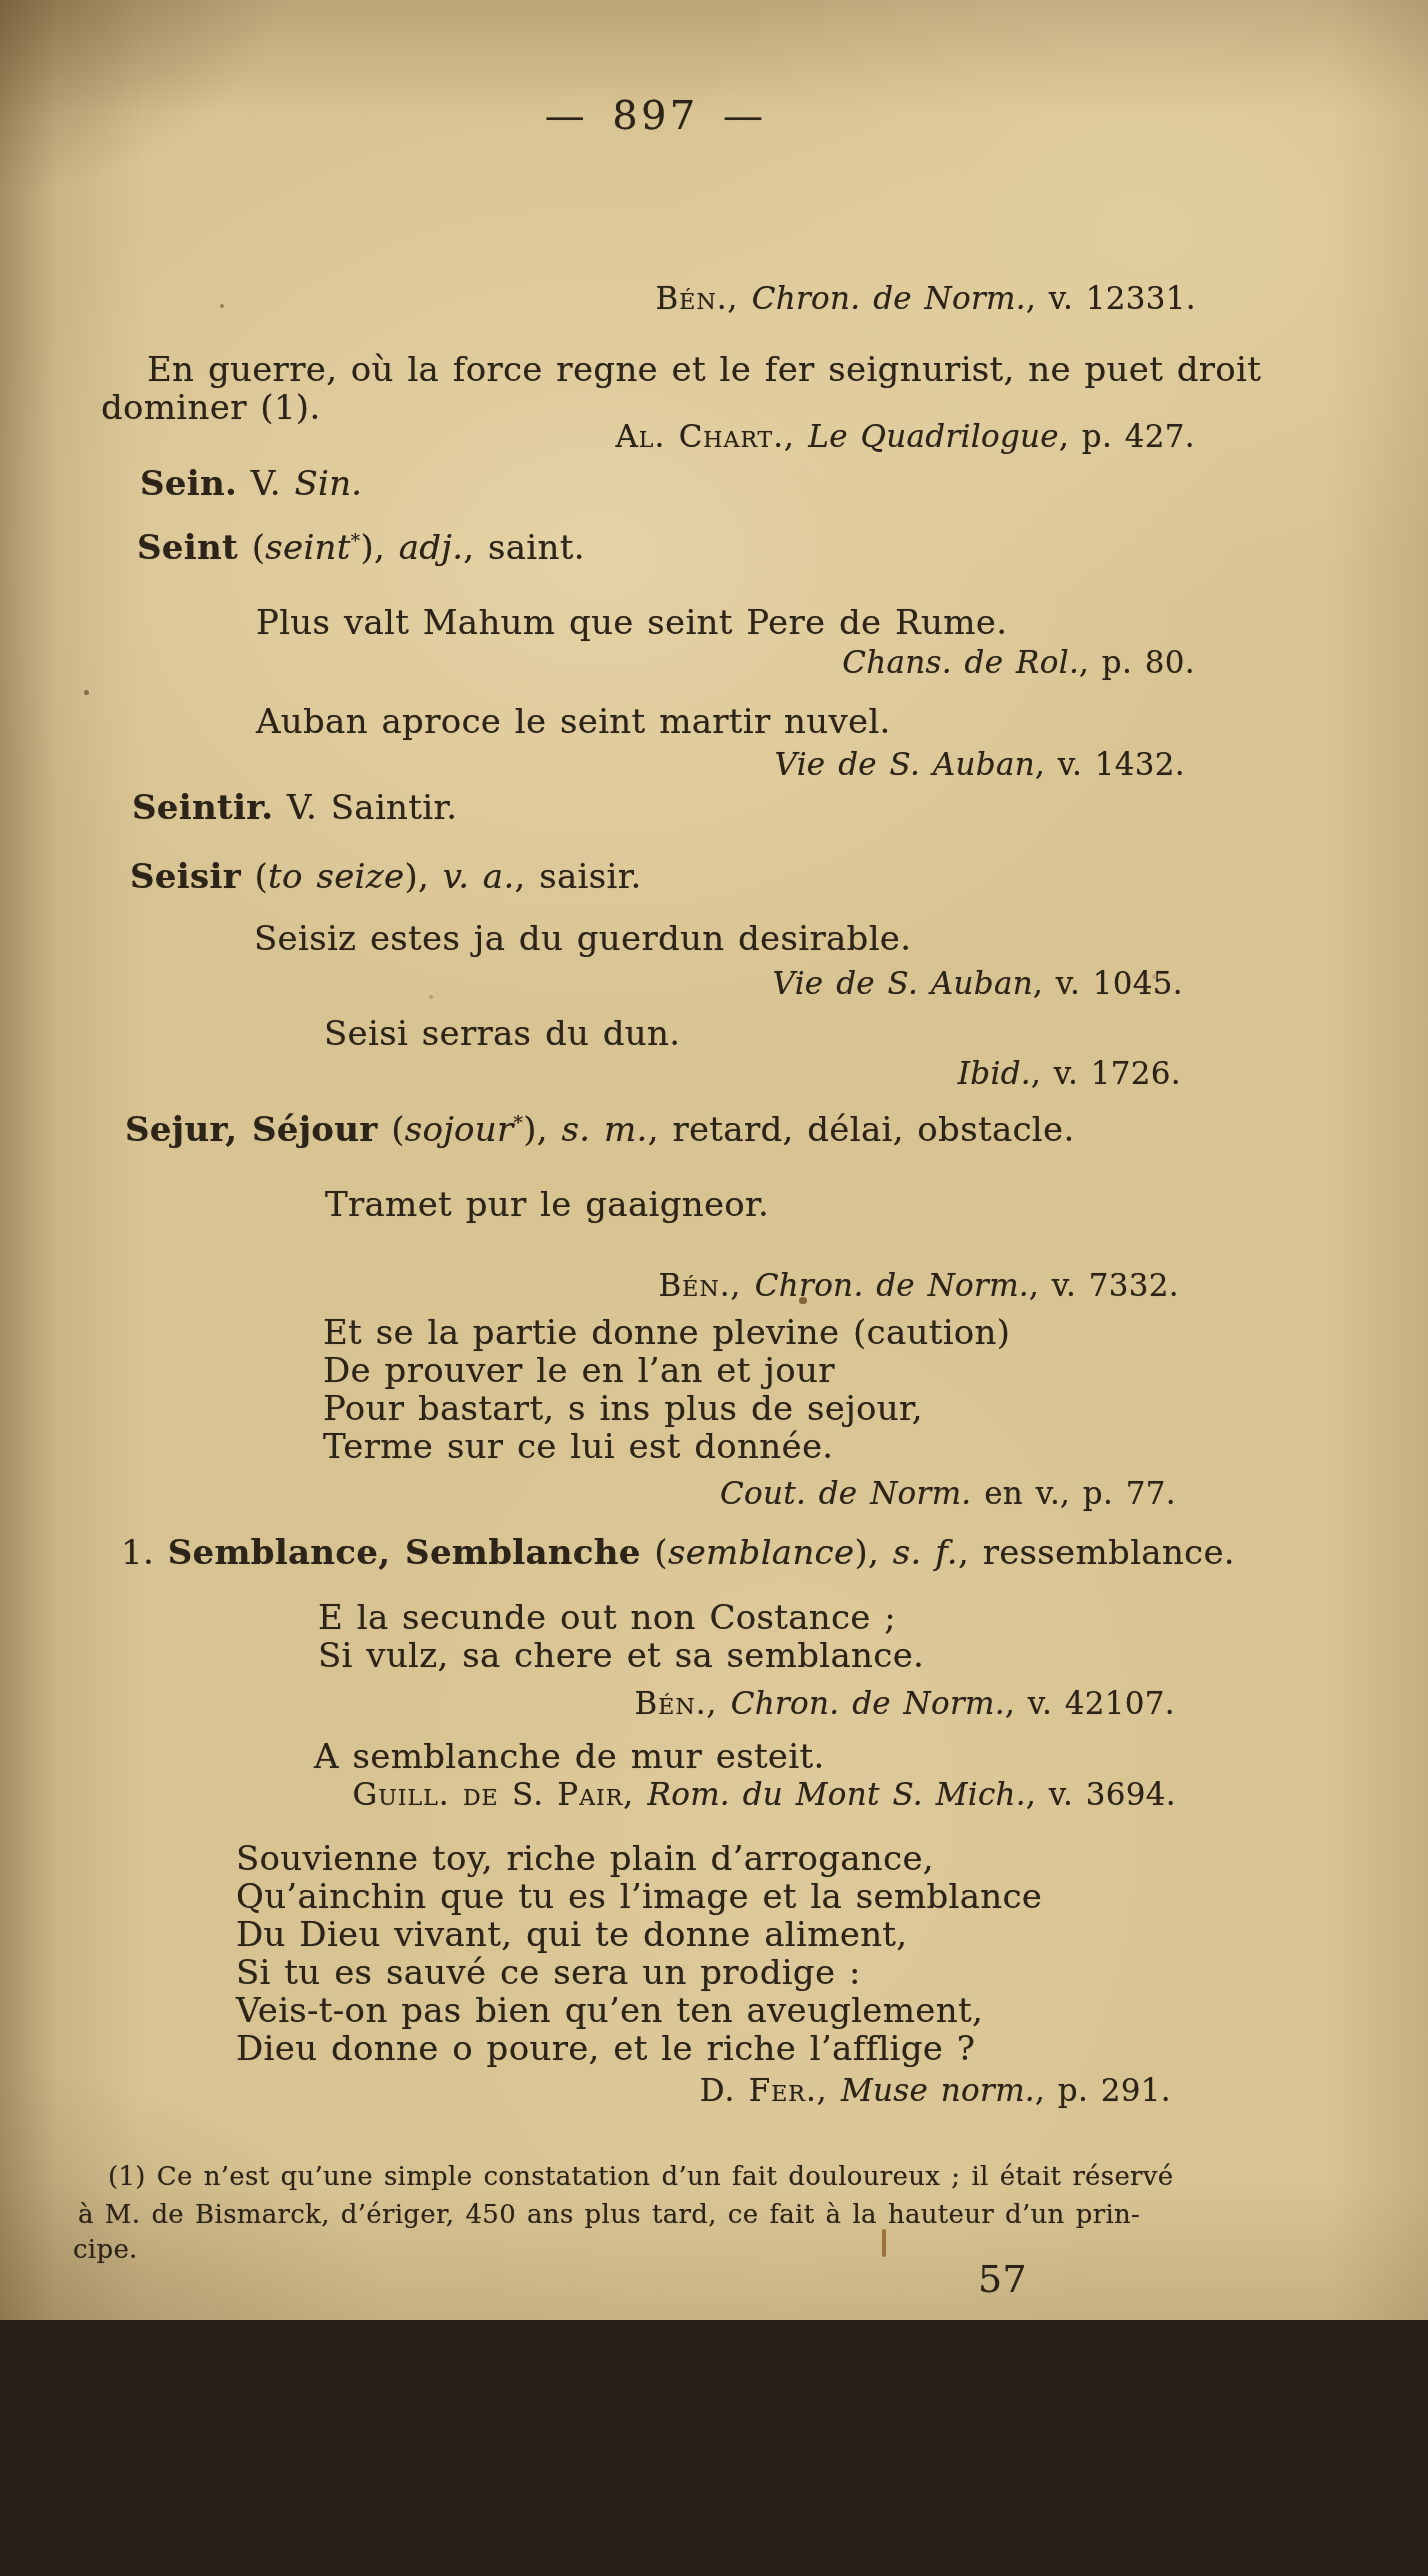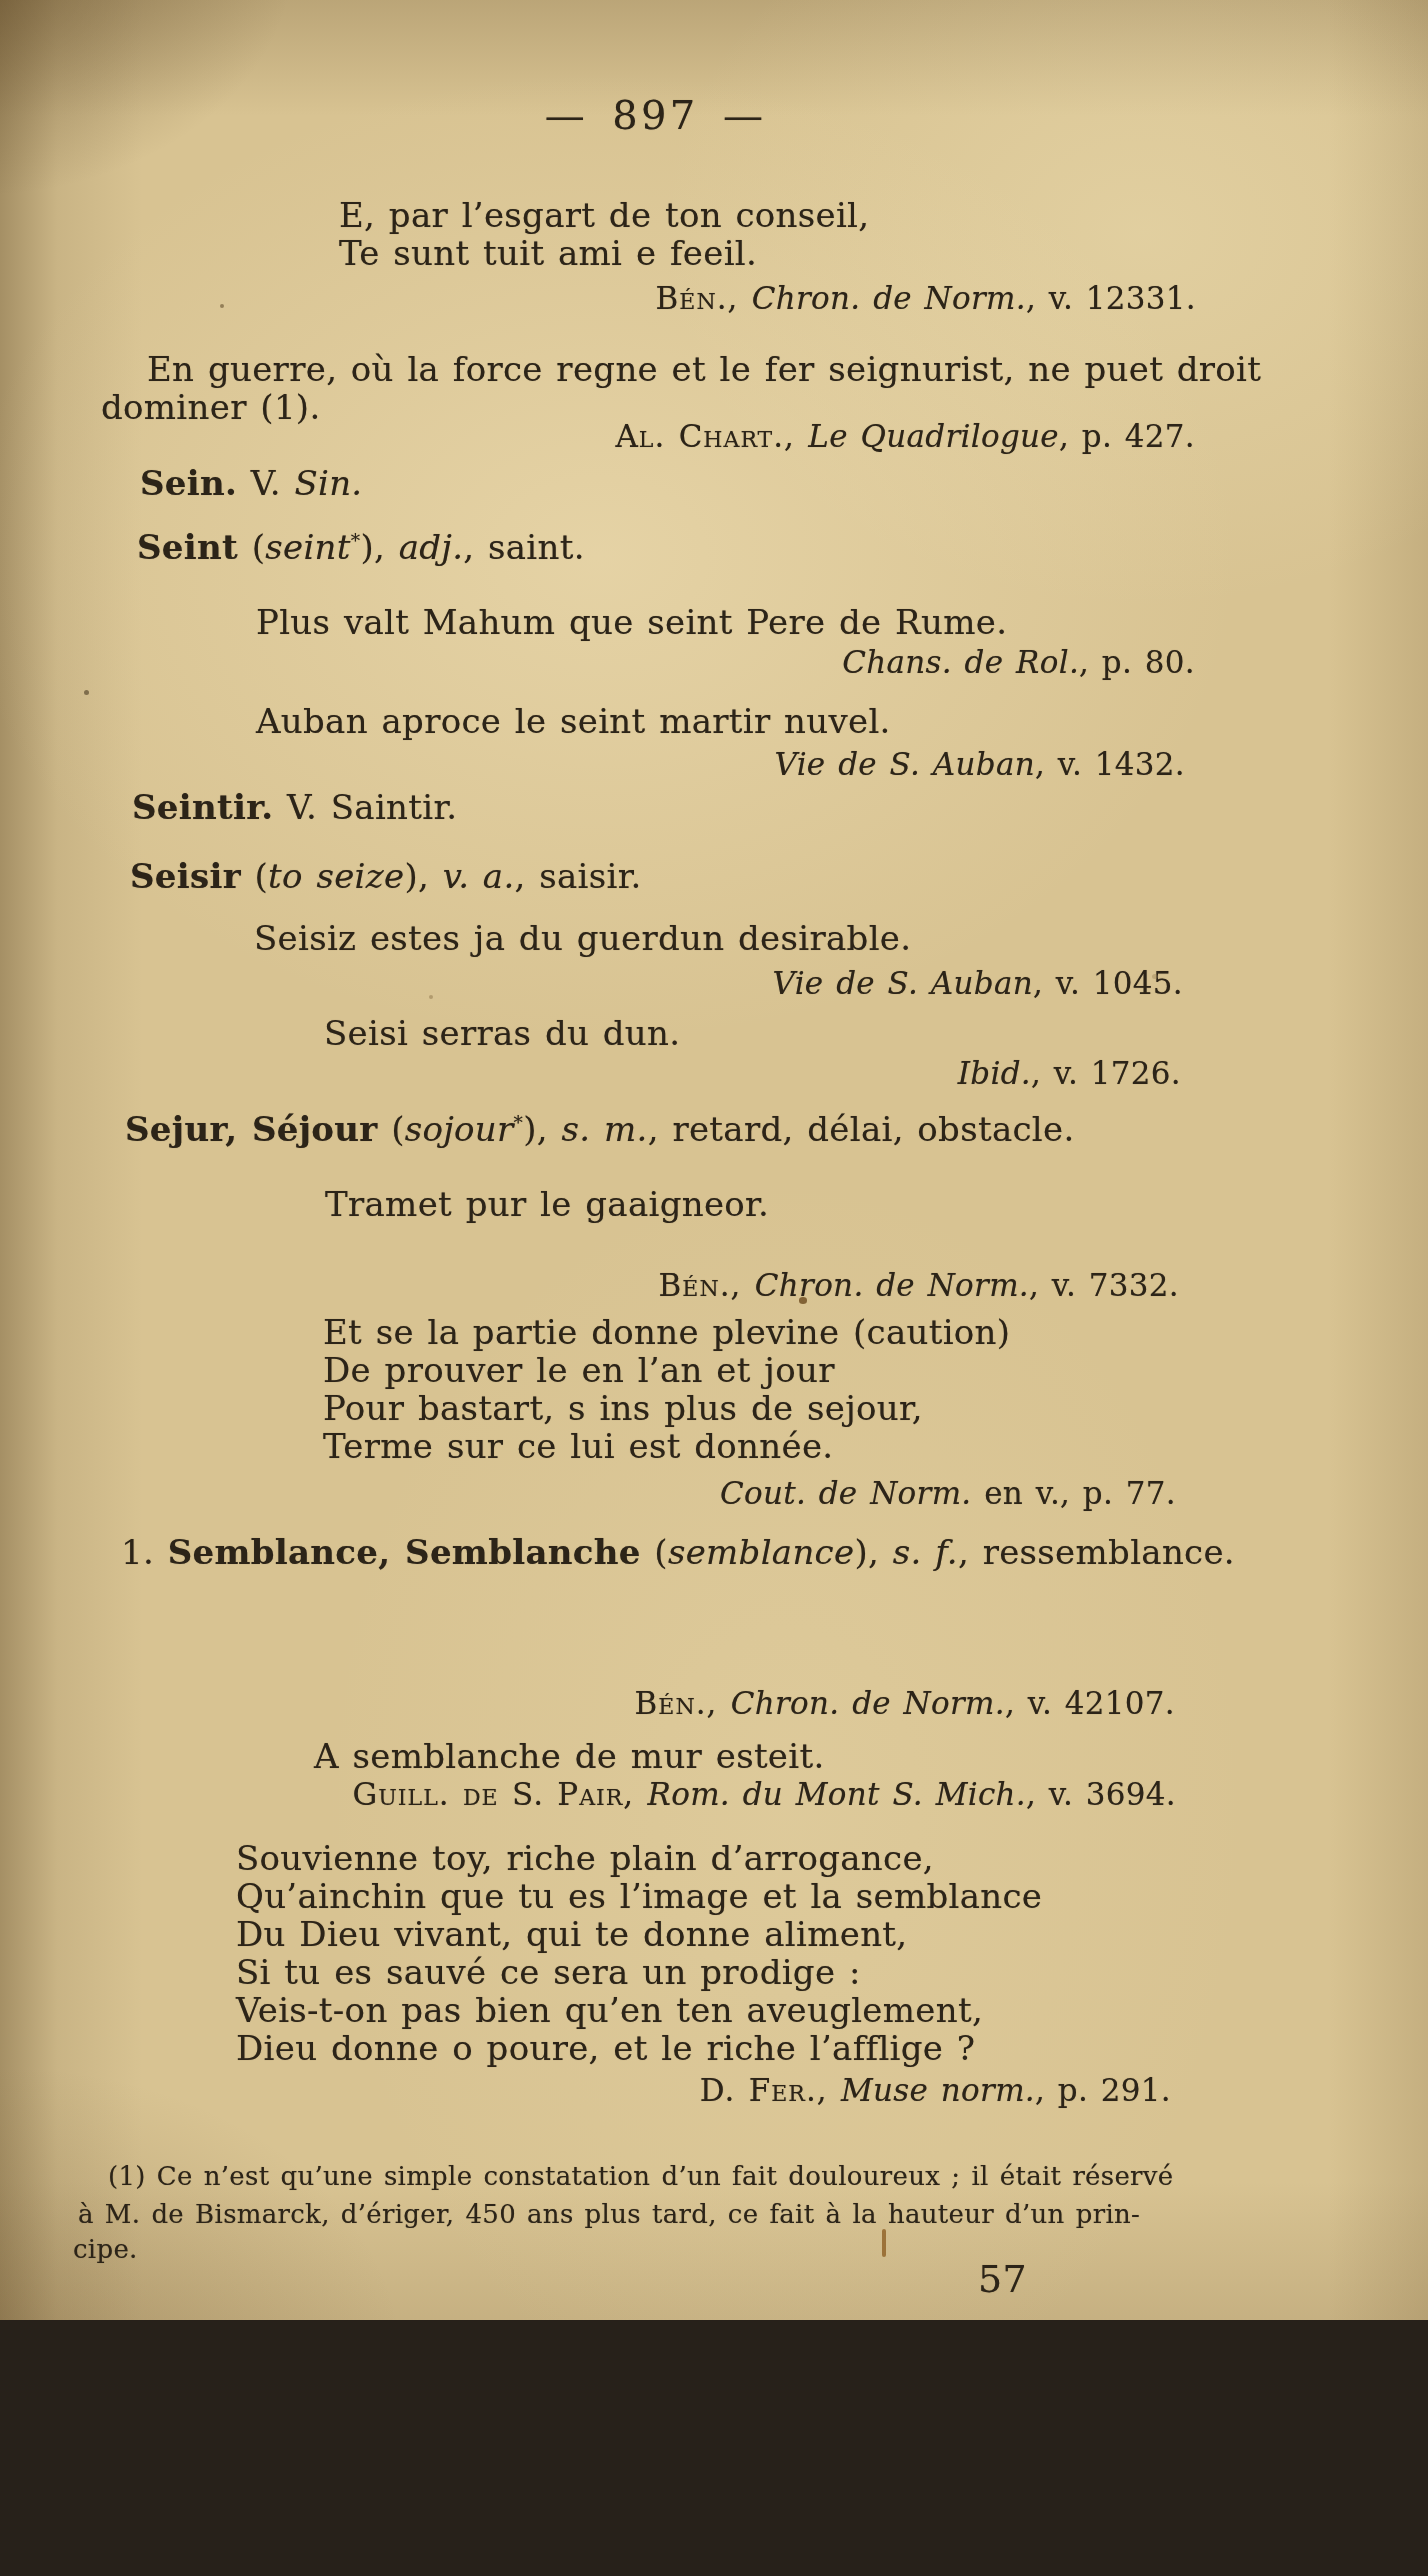--- a/index.html
+++ b/index.html
@@ -60,24 +60,20 @@
 
   .speck { position: absolute; border-radius: 50%; }
 </style>
 </head>
 <body>
 
 <div class="page">
 
   <div class="line hdr" style="left:0; top:92px;">— 897 —</div>
 
-  <div class="line body-t verse" style="left:339px; top:196px;">
-    <div>E, par l’esgart de ton conseil,</div>
-    <div>Te sunt tuit ami e feeil.</div>
-  </div>
   <div class="line cite" style="right:233px; top:281px;"><span class="s-sc">Bén., </span><span class="s-it">Chron. de Norm.</span><span class="s-rm">, v. 12331.</span></div>
 
   <div class="line body-t" style="left:147px; top:350px;">En guerre, où la force regne et le fer seignurist, ne puet droit</div>
   <div class="line body-t" style="left:101px; top:388px;">dominer (1).</div>
   <div class="line cite" style="right:234px; top:419px;"><span class="s-sc">Al. Chart., </span><span class="s-it">Le Quadrilogue</span><span class="s-rm">, p. 427.</span></div>
 
   <div class="line entry" style="left:140px; top:464px;"><span class="s-b">Sein.</span><span class="s-rm"> V. </span><span class="s-it">Sin.</span></div>
 
   <div class="line entry" style="left:137px; top:528px;"><span class="s-b">Seint</span><span class="s-rm"> (</span><span class="s-it">seint</span><span class="s-sup">*</span><span class="s-rm">), </span><span class="s-it">adj.</span><span class="s-rm">, saint.</span></div>
   <div class="line body-t verse" style="left:256px; top:603px;">
@@ -108,20 +104,24 @@
   <div class="line cite" style="right:250px; top:1268px;"><span class="s-sc">Bén., </span><span class="s-it">Chron. de Norm.</span><span class="s-rm">, v. 7332.</span></div>
   <div class="line body-t verse" style="left:323px; top:1313px;">
     <div>Et se la partie donne plevine (caution)</div>
     <div>De prouver le en l’an et jour</div>
     <div>Pour bastart, s ins plus de sejour,</div>
     <div>Terme sur ce lui est donnée.</div>
   </div>
   <div class="line cite" style="right:253px; top:1476px;"><span class="s-it">Cout. de Norm.</span><span class="s-rm"> en v., p. 77.</span></div>
 
   <div class="line entry" style="left:121px; top:1533px;"><span class="s-rm">1. </span><span class="s-b">Semblance, Semblanche</span><span class="s-rm"> (</span><span class="s-it">semblance</span><span class="s-rm">), </span><span class="s-it">s. f.</span><span class="s-rm">, ressemblance.</span></div>
+  <div class="line body-t verse" style="left:318px; top:1598px;">
+    <div>E la secunde out non Costance ;</div>
+    <div>Si vulz, sa chere et sa semblance.</div>
+  </div>
   <div class="line cite" style="right:254px; top:1686px;"><span class="s-sc">Bén., </span><span class="s-it">Chron. de Norm.</span><span class="s-rm">, v. 42107.</span></div>
   <div class="line body-t verse" style="left:314px; top:1737px;">
     <div>A semblanche de mur esteit.</div>
   </div>
   <div class="line cite" style="right:253px; top:1777px;"><span class="s-sc">Guill. de S. Pair, </span><span class="s-it">Rom. du Mont S. Mich.</span><span class="s-rm">, v. 3694.</span></div>
   <div class="line body-t verse" style="left:236px; top:1839px;">
     <div>Souvienne toy, riche plain d’arrogance,</div>
     <div>Qu’ainchin que tu es l’image et la semblance</div>
     <div>Du Dieu vivant, qui te donne aliment,</div>
     <div>Si tu es sauvé ce sera un prodige :</div>

